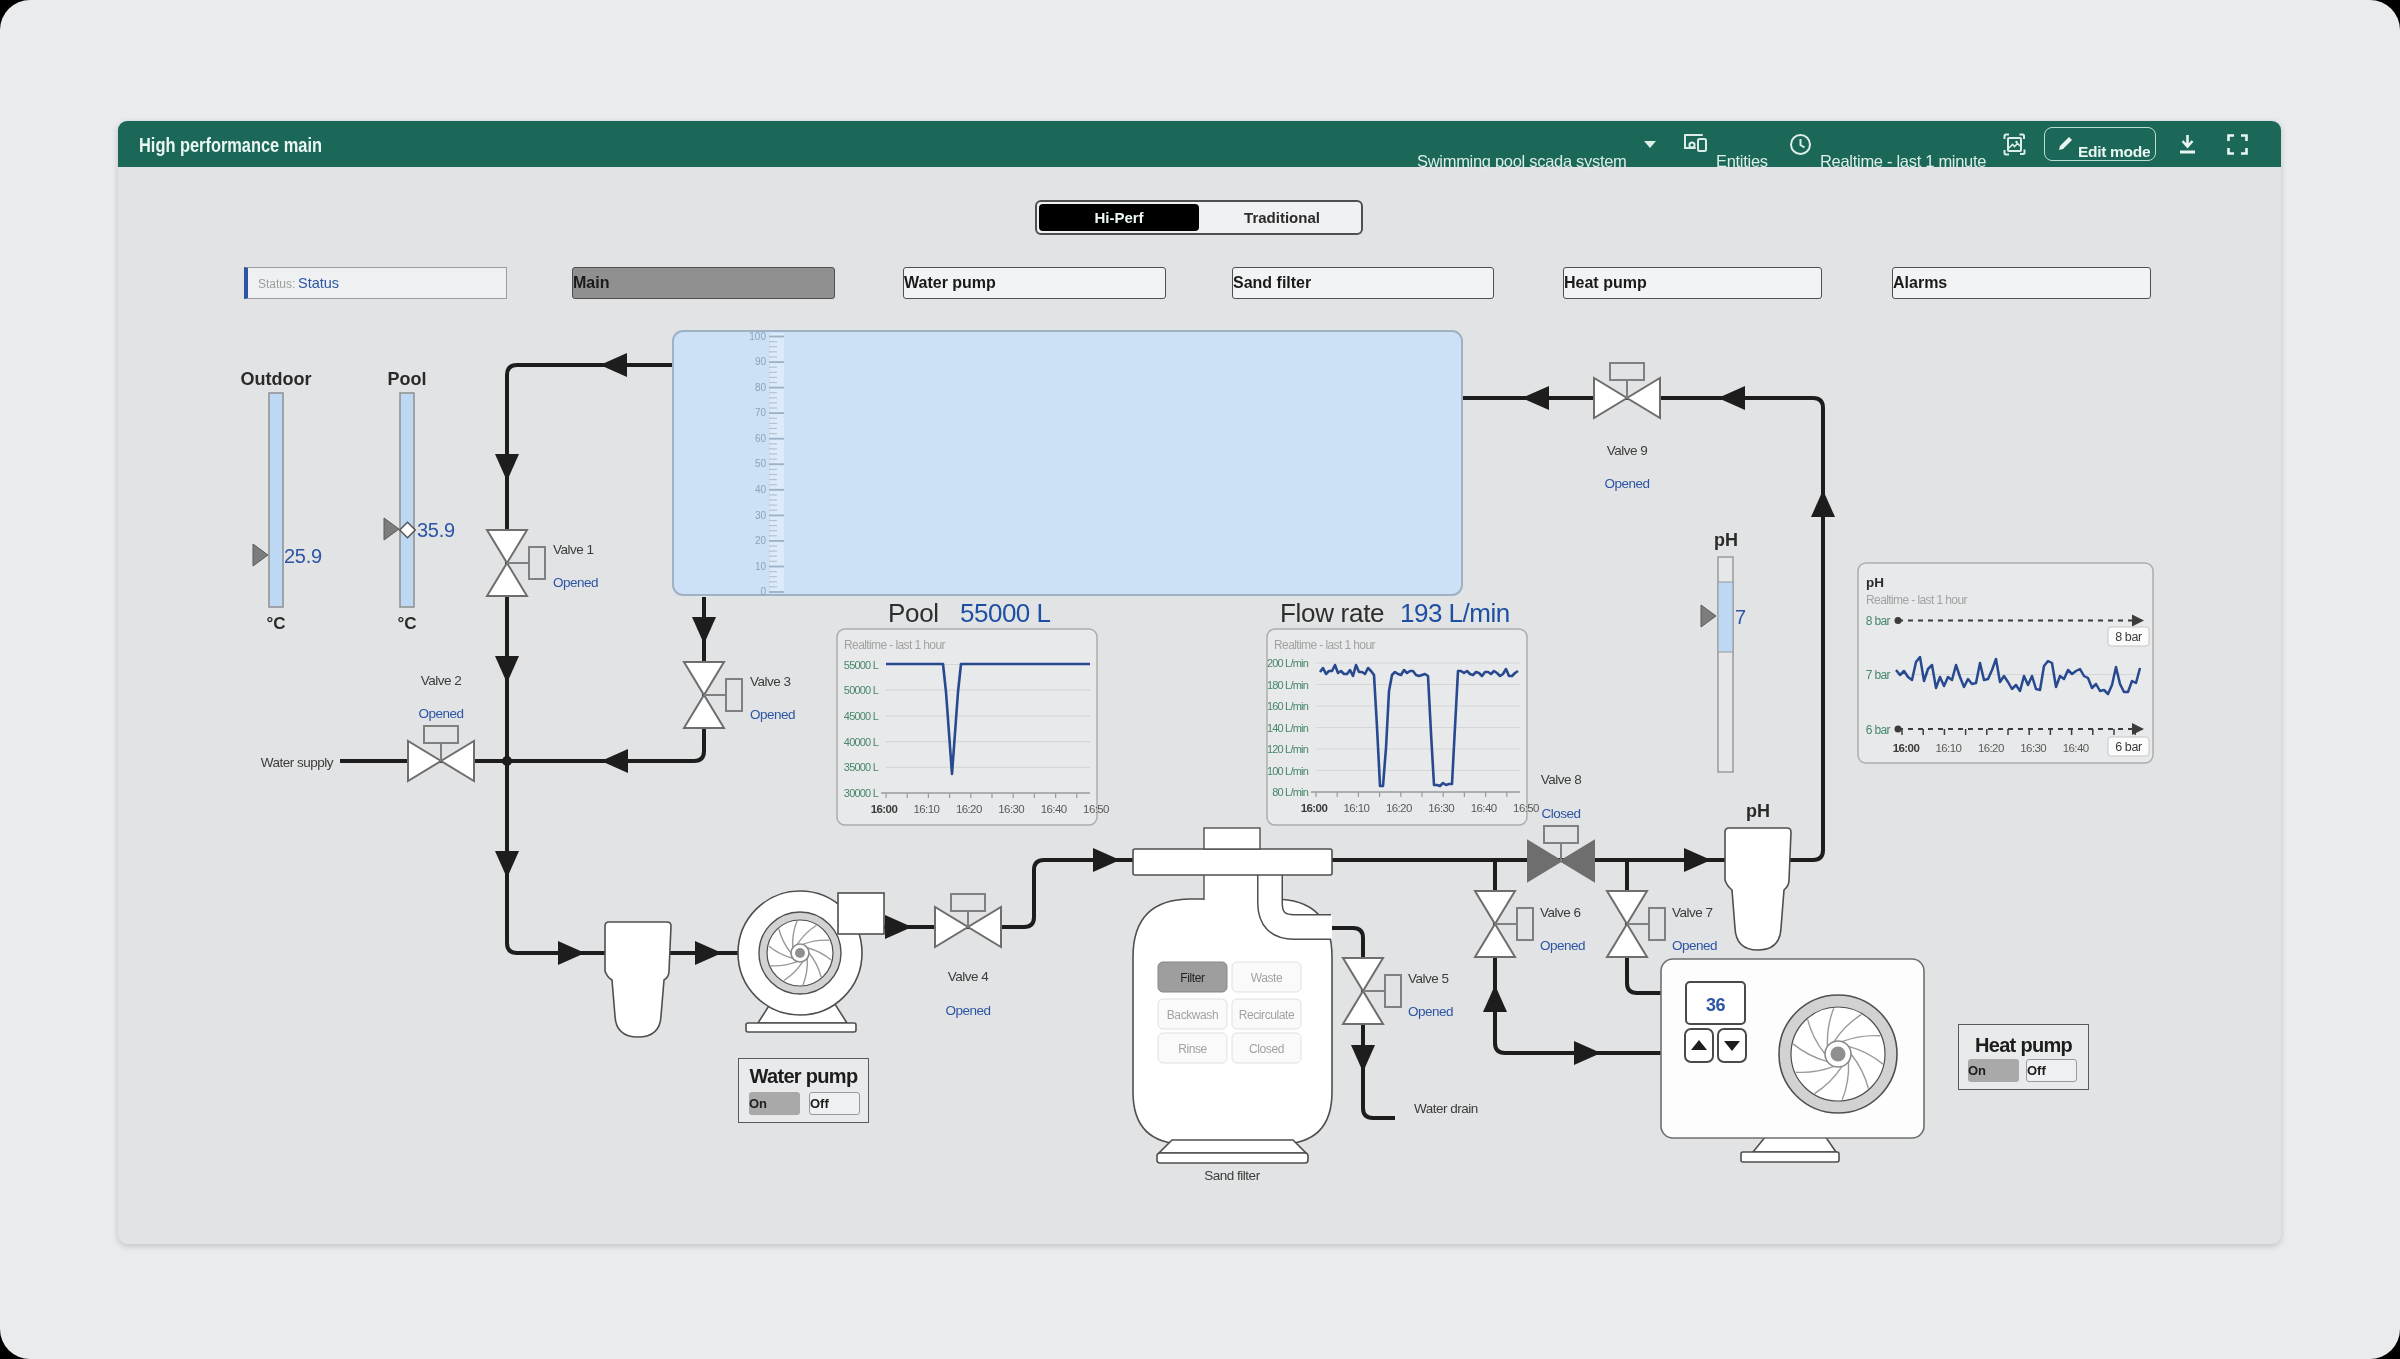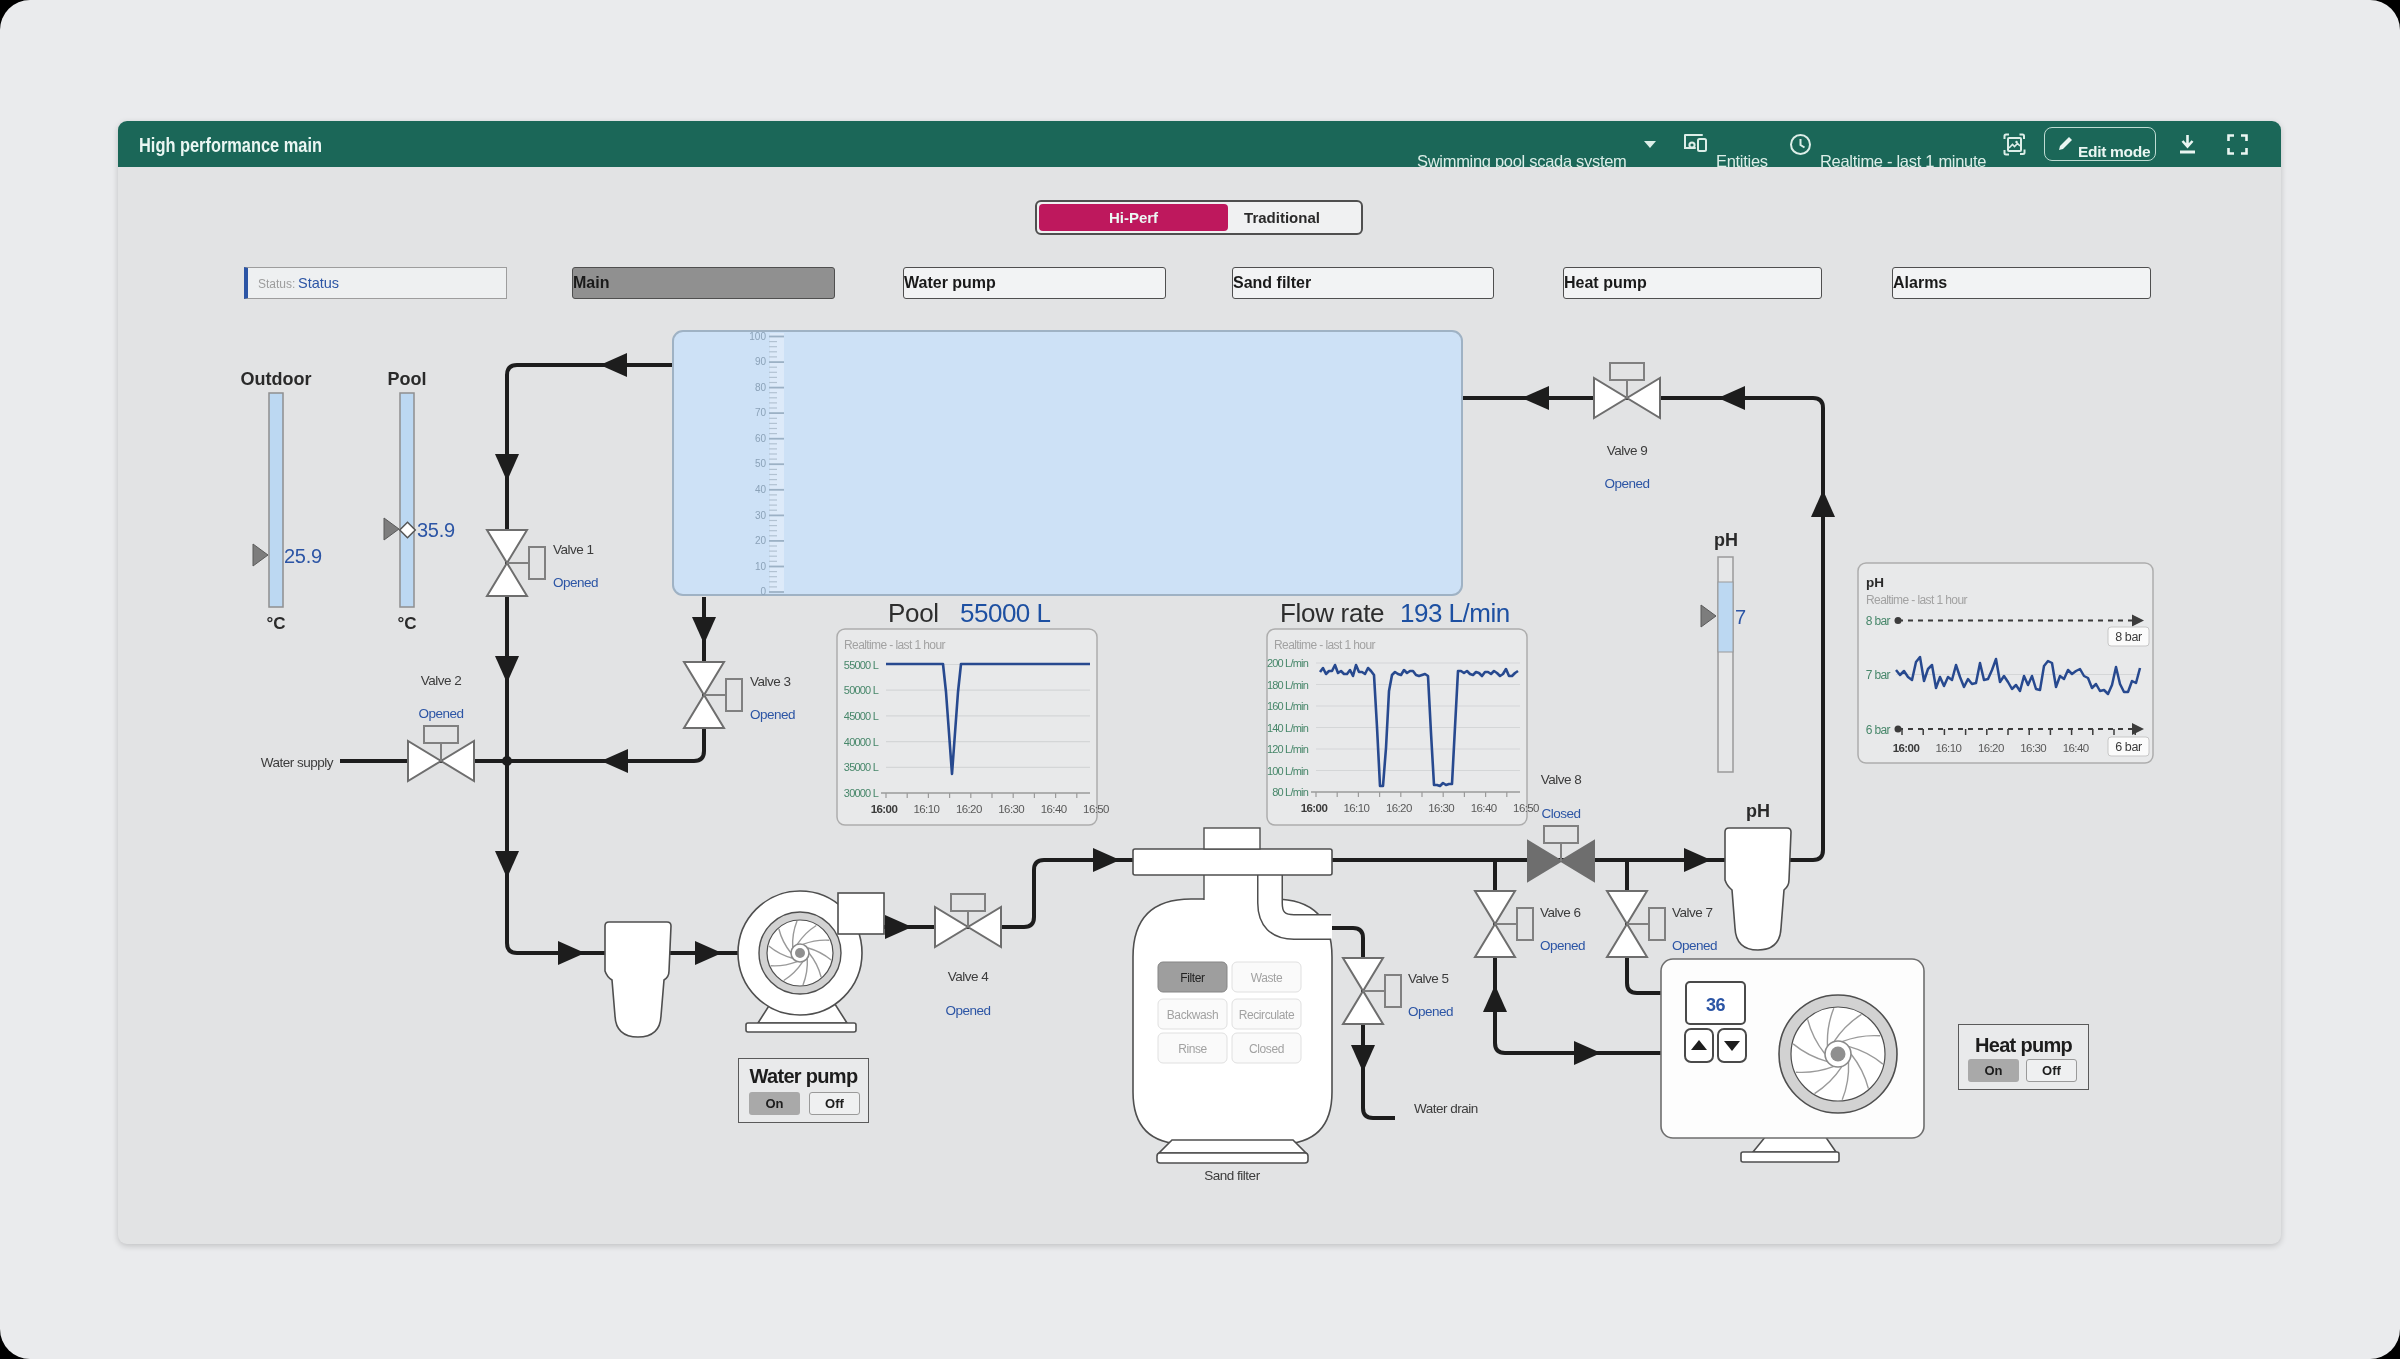--- a/index.html
+++ b/index.html
@@ -1,27 +1,27 @@
 <!DOCTYPE html>
 <html><head><meta charset="utf-8"><style>
 *{margin:0;padding:0;box-sizing:border-box}
 html,body{width:2400px;height:1359px;background:#000;font-family:"Liberation Sans",sans-serif;overflow:hidden}
 .page{position:absolute;inset:0;background:#eaebed;border-radius:30px;overflow:hidden}
 .win{position:absolute;left:118px;top:121px;width:2163px;height:1123px;background:#e2e3e4;border-radius:9px;box-shadow:0 2px 6px rgba(0,0,0,0.18)}
 .hdr{position:absolute;left:118px;top:121px;width:2163px;height:46px;background:#1b6758;border-radius:9px 9px 0 0}
 .htitle{position:absolute;left:139px;top:133px;font-size:21px;font-weight:bold;color:#eaf6f2;transform:scaleX(0.78);transform-origin:left center}
 .hitem{position:absolute;top:152px;font-size:16.5px;letter-spacing:-0.3px;color:#ddeee8}
 .tabs{position:absolute;left:1035px;top:200px;width:328px;height:35px;background:#f0f1f2;border:2px solid #4f4f4f;border-radius:6px}
-.tabsel{position:absolute;left:2px;top:2px;width:189px;height:27px;background:#be185d;border-radius:4px;color:#ecf9f4;font-size:15px;font-weight:bold;text-align:center;line-height:27px}
+.tabsel{position:absolute;left:2px;top:2px;width:160px;height:27px;background:#000000;border-radius:4px;color:#ecf9f4;font-size:15px;font-weight:bold;text-align:center;line-height:27px}
 .tabun{position:absolute;left:166px;top:2px;width:158px;height:27px;color:#2a2a2a;font-size:15px;font-weight:bold;text-align:center;line-height:27px}
 .nbtn{position:absolute;top:267px;height:32px;border:1.5px solid #4f4f4f;border-radius:3px;background:#f2f3f4;font-size:16px;font-weight:bold;color:#1a1a1a;text-align:left;line-height:29px}
 .status{position:absolute;left:244px;top:267px;width:263px;height:32px;background:#eef0f1;border:1px solid #9d9d9d;border-left:4px solid #2c55a5}
 .cbox{position:absolute;border:1.2px solid #5a5a5a;background:#e9eaeb}
 .cttl2{font-size:20px;font-weight:bold;letter-spacing:-0.7px;color:#1d1d1d;text-align:center}
-.obtn{position:absolute;height:23px;font-size:13px;font-weight:bold;text-align:center;border-radius:3px}
+.obtn{position:absolute;height:23px;font-size:13px;font-weight:bold;text-align:left;border-radius:3px}
 svg text{font-family:"Liberation Sans",sans-serif}
 .vlbl{font-size:13.5px;letter-spacing:-0.5px;fill:#3c3c3c}
 .vopen{font-size:13.5px;letter-spacing:-0.5px;fill:#2c55a5}
 .gttl{font-size:18px;font-weight:bold;fill:#2a2a2a}
 .gunit{font-size:17px;font-weight:bold;fill:#2a2a2a}
 .gval{font-size:20px;letter-spacing:-0.3px;fill:#2c55a5}
 .rul{font-size:10px;fill:#8ba2b8}
 .cttl{font-size:26px;letter-spacing:-0.3px;fill:#2e2e2e}
 .cval{font-size:26px;letter-spacing:-0.5px;fill:#1d50a2}
 .crt{font-size:12px;letter-spacing:-0.6px;fill:#a2a2a2}

